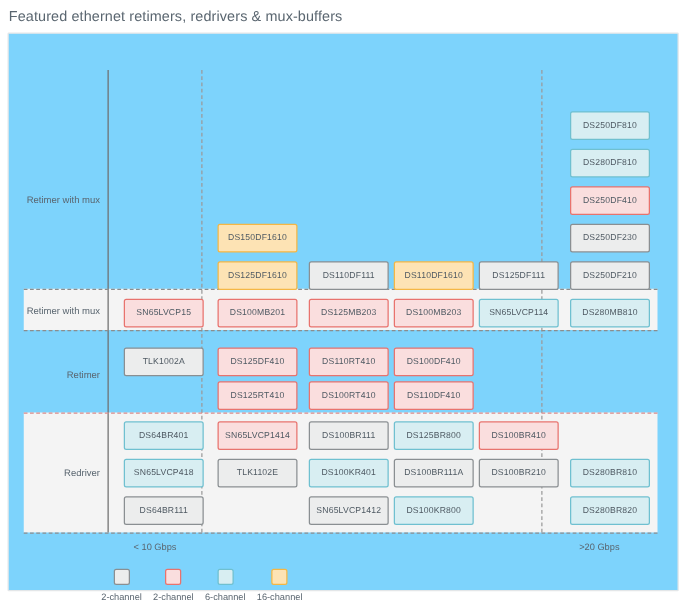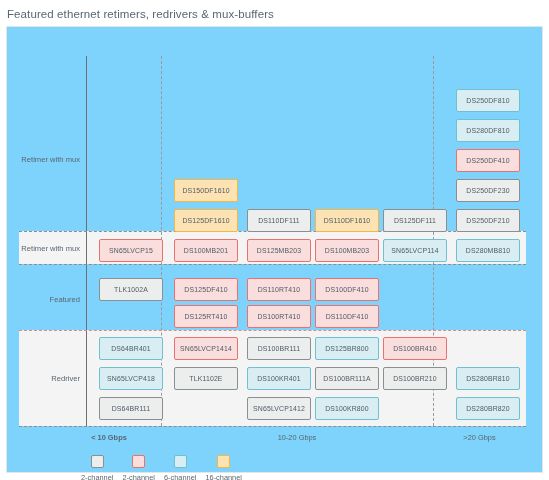--- a/index.html
+++ b/index.html
@@ -134,25 +134,24 @@
     <div class="vline-dash" style="left:154px; top:29px; height:370px;"></div>
     <div class="vline-dash" style="left:426px; top:29px; height:370px;"></div>
 
     <div class="hline-dash-gray" style="left:12px; top:204px; width:507px;"></div>
     <div class="hline-dash-gray" style="left:12px; top:237px; width:507px;"></div>
     <div class="hline-dash-red" style="left:12px; top:303px; width:507px;"></div>
     <div class="hline-dash-gray" style="left:12px; top:399px; width:507px;"></div>
 
     <div class="row-label" style="left:0; top:128px; width:73px;">Retimer with mux</div>
     <div class="row-label" style="left:0; top:217px; width:73px;">Retimer with mux</div>
-    <div class="row-label" style="left:0; top:268px; width:73px;">Featured</div>
+    <div class="row-label" style="left:0; top:268px; width:73px;">Retimer</div>
     <div class="row-label" style="left:0; top:347px; width:73px;">Redriver</div>
 
-    <div class="col-label" style="left:64px; top:406px; width:76px;font-weight:bold;">&lt; 10 Gbps</div>
-    <div class="col-label" style="left:154px; top:406px; width:272px;">10-20 Gbps</div>
+    <div class="col-label" style="left:79px; top:406px; width:76px;">&lt; 10 Gbps</div>
     <div class="col-label" style="left:426px; top:406px; width:93px;">&gt;20 Gbps</div>
 
     <div id="chip-layer">
         <div class="chip c-blue" style="left: 449px; top: 62px; width: 64px;">DS250DF810</div>
         <div class="chip c-blue" style="left: 449px; top: 92px; width: 64px;">DS280DF810</div>
         <div class="chip c-red" style="left: 449px; top: 122px; width: 64px;">DS250DF410</div>
         <div class="chip c-gray" style="left: 449px; top: 152px; width: 64px;">DS250DF230</div>
         <div class="chip c-gray" style="left: 449px; top: 182px; width: 64px;">DS250DF210</div>
         <div class="chip c-orange" style="left: 167px; top: 152px; width: 64px;">DS150DF1610</div>
         <div class="chip c-orange" style="left: 167px; top: 182px; width: 64px;">DS125DF1610</div>

